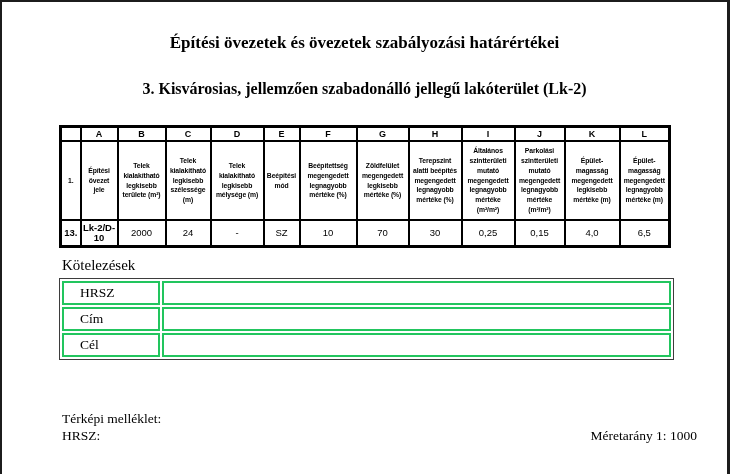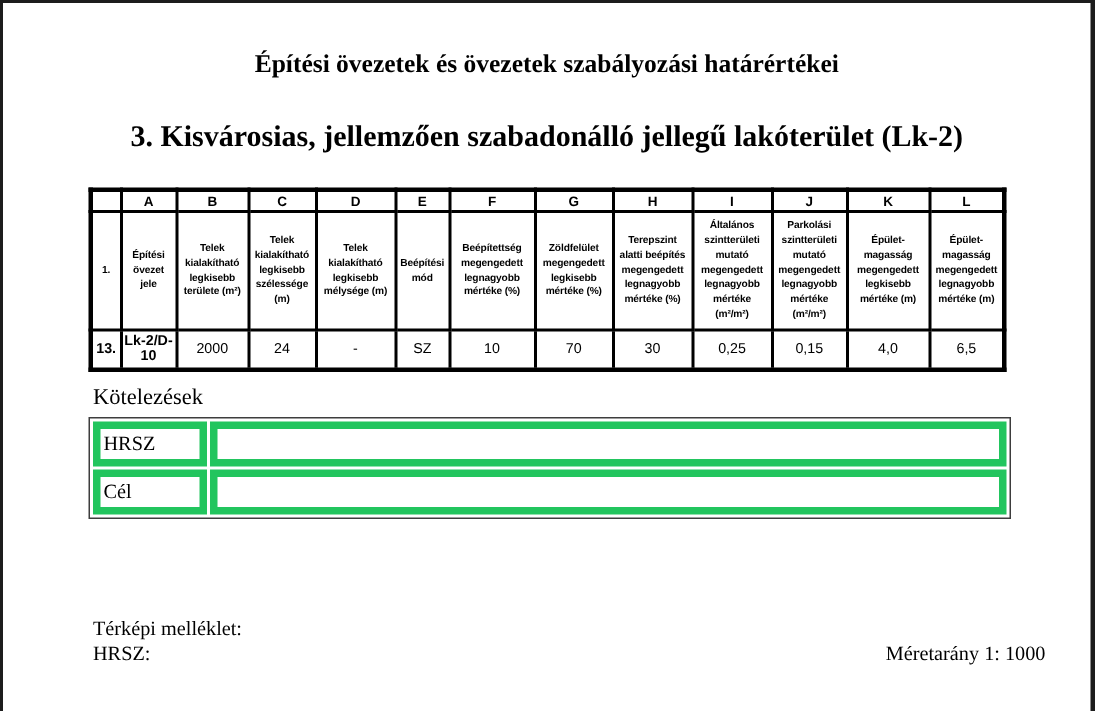--- a/index.html
+++ b/index.html
@@ -14,21 +14,21 @@
     font-family:"Liberation Serif", serif;
     color:#000000;
     overflow:hidden;
   }
   .doc-title {
     position:absolute; top:31px; left:0; right:0;
     text-align:center; font-size:17px; font-weight:bold;
   }
   .doc-subtitle {
     position:absolute; top:78px; left:0; right:0;
-    text-align:center; font-size:20px; font-weight:bold;
+    text-align:center; font-size:16px; font-weight:bold;
   }
 
   
   table.zoning {
     position:absolute; top:123px; left:57px;
     border-collapse:collapse; table-layout:fixed;
     border:3px solid #000;
     font-family:"Liberation Sans", sans-serif;
     background:#fff;
   }
@@ -49,22 +49,22 @@
     font-size:15px; font-weight:normal;
   }
   table.oblig {
     position:absolute; top:276px; left:57px; width:615px;
     border-collapse:separate; border-spacing:2px;
     table-layout:fixed;
     border:1px solid #3d3d3d;
     font-size:13.5px; background:#fff;
   }
   table.oblig td {
-    border:5px solid #22c55e;
-    padding:0 2px; vertical-align:middle;
+    border:2px solid #22c55e;
+    padding:0 16px; vertical-align:middle;
     line-height:1.2;
   }
   table.oblig td.lbl { width:62px; }
   tr.oblig-row td { height:20px; }
   tr.oblig-row-tall td { height:34px; }
 
   
   .map-label  { position:absolute; top:399px; left:60px; font-size:13.5px;margin-top:10px; }
   .hrsz-label { position:absolute; top:426px; left:60px; font-size:13.5px; }
   .scale-line { position:absolute; top:426px; right:30px; font-size:13.5px; }
@@ -145,20 +145,24 @@
 
   <div class="oblig-heading">Kötelezések</div>
 
   <table class="oblig">
     <tbody>
         <tr class="oblig-row">
       <td class="lbl">HRSZ</td>
       <td></td>
     </tr>
     <tr class="oblig-row">
+      <td class="lbl">Cím</td>
+      <td></td>
+    </tr>
+    <tr class="oblig-row">
       <td class="lbl">Cél</td>
       <td></td>
     </tr>
   </tbody>
     </table>
 
   <div class="map-label">Térképi melléklet:</div>
   <div class="hrsz-label">HRSZ:</div>
   <div class="scale-line"><span>Méretarány</span>&nbsp;<b>1: 1000</b></div>
 

